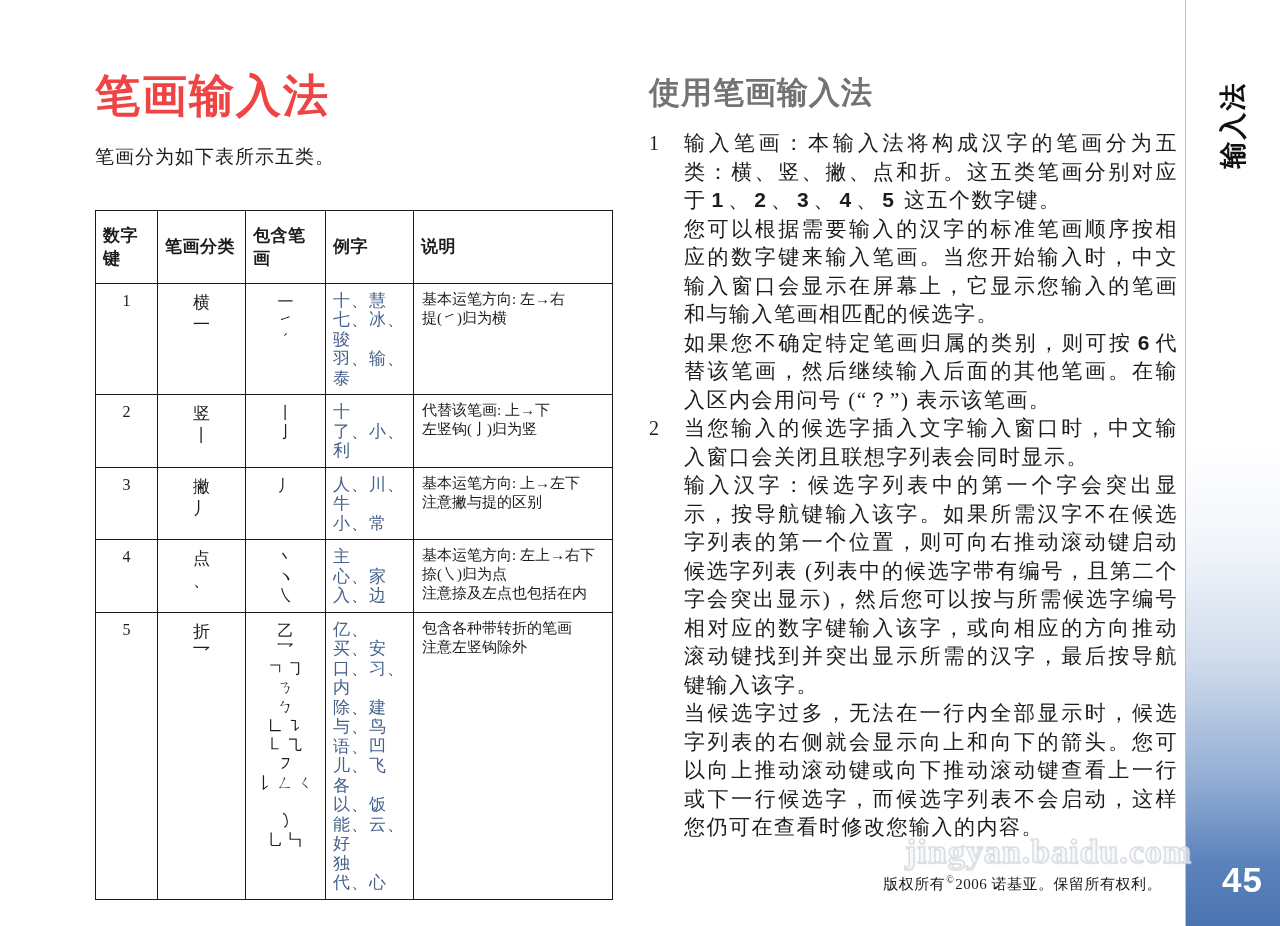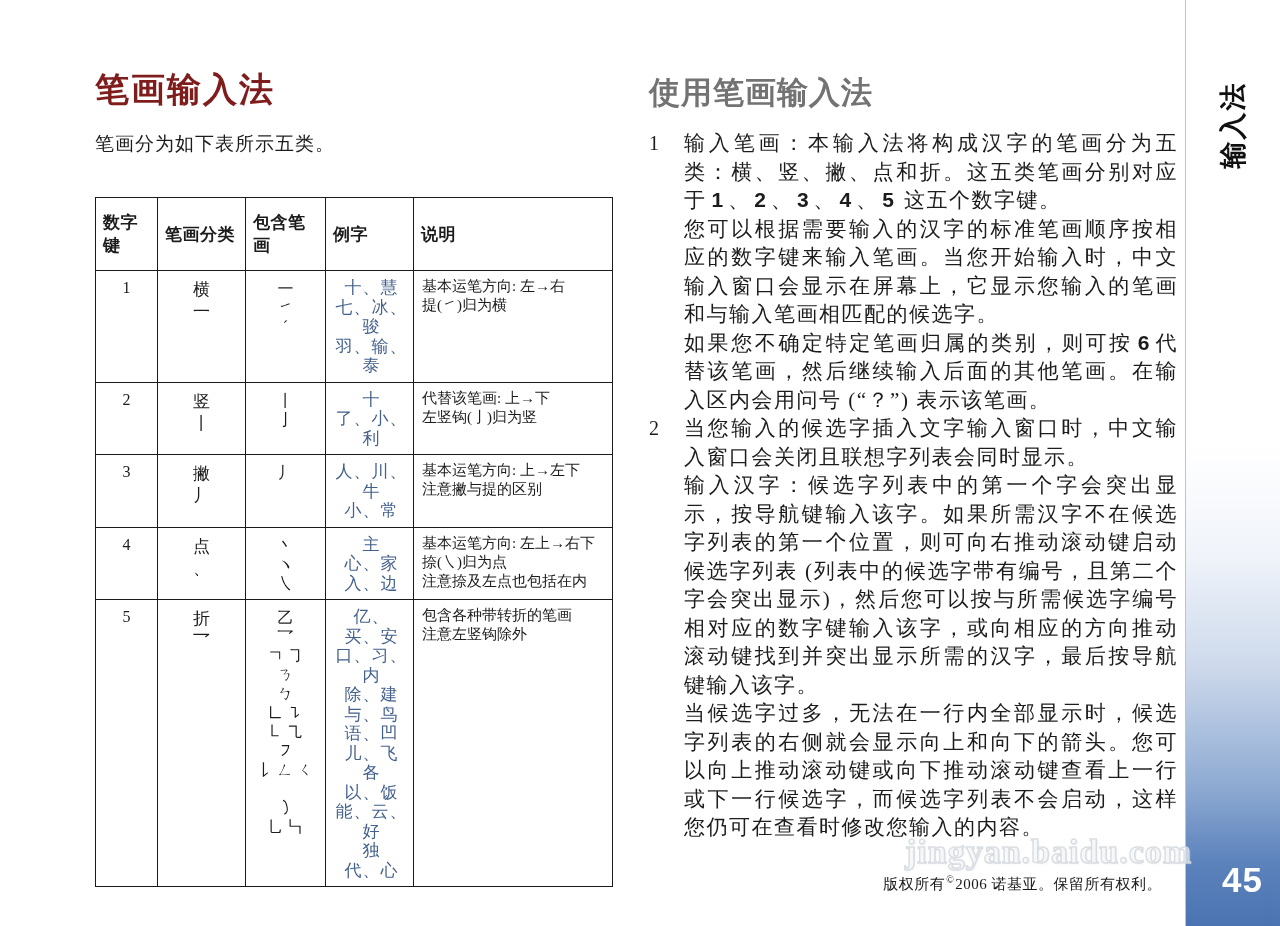--- a/index.html
+++ b/index.html
@@ -24,34 +24,34 @@
     transform:rotate(-90deg);z-index:2;letter-spacing:2px;
   }
   .page-num{
     position:absolute;right:17px;top:860px;z-index:6;
     font-family:"Liberation Sans",sans-serif;font-weight:bold;font-size:35px;
     color:#ffffff;letter-spacing:1px;
   }
   
   .left-col{position:absolute;left:95px;top:70px;width:518px;z-index:2;}
   .h1{
-    font-family:"Liberation Sans",sans-serif;font-weight:600;font-size:34px;
-    letter-spacing:2px;line-height:1.15;margin:0;color:#7f1d1d;
+    font-family:"Liberation Sans",sans-serif;font-weight:600;font-size:45px;
+    letter-spacing:2px;line-height:1.15;margin:0;color:#ef4444;
   }
   .subtitle{font-size:19px;margin:22px 0 0 0;letter-spacing:1px;}
   
   table.stroke{border-collapse:collapse;margin-top:40px;table-layout:fixed;width:517px;}
   table.stroke,table.stroke th,table.stroke td{border:1.5px solid #1a1a1a;}
   table.stroke th{
     font-size:17px;font-weight:bold;text-align:left;vertical-align:middle;
     padding:13px 4px 13px 7px;letter-spacing:0.5px;
   }
   table.stroke td{vertical-align:top;}
   .col-key{width:62px;} .col-cat{width:88px;} .col-strokes{width:80px;}
-  .col-ex{width:88px;text-align:center;} .col-notes{width:199px;}
+  .col-ex{width:88px;} .col-notes{width:199px;}
   td.col-key{text-align:center;font-size:16px;padding-top:8px;}
   td.col-cat{text-align:center;font-size:17px;padding-top:8px;line-height:22px;}
   td.col-strokes{text-align:center;font-size:16px;padding-top:8px;line-height:19px;}
   td.col-ex{font-size:17px;color:#44618c;padding:7px 3px 6px 7px;line-height:19.5px;letter-spacing:1px;}
   td.col-notes{font-size:15px;padding:6px 5px 6px 8px;line-height:19px;}
   
   .right-col{position:absolute;left:649px;top:72px;width:529px;z-index:2;}
   .h2{
     font-family:"Liberation Sans",sans-serif;font-weight:600;font-size:31px;
     letter-spacing:1px;margin:0 0 15px 0;color:#737373;

